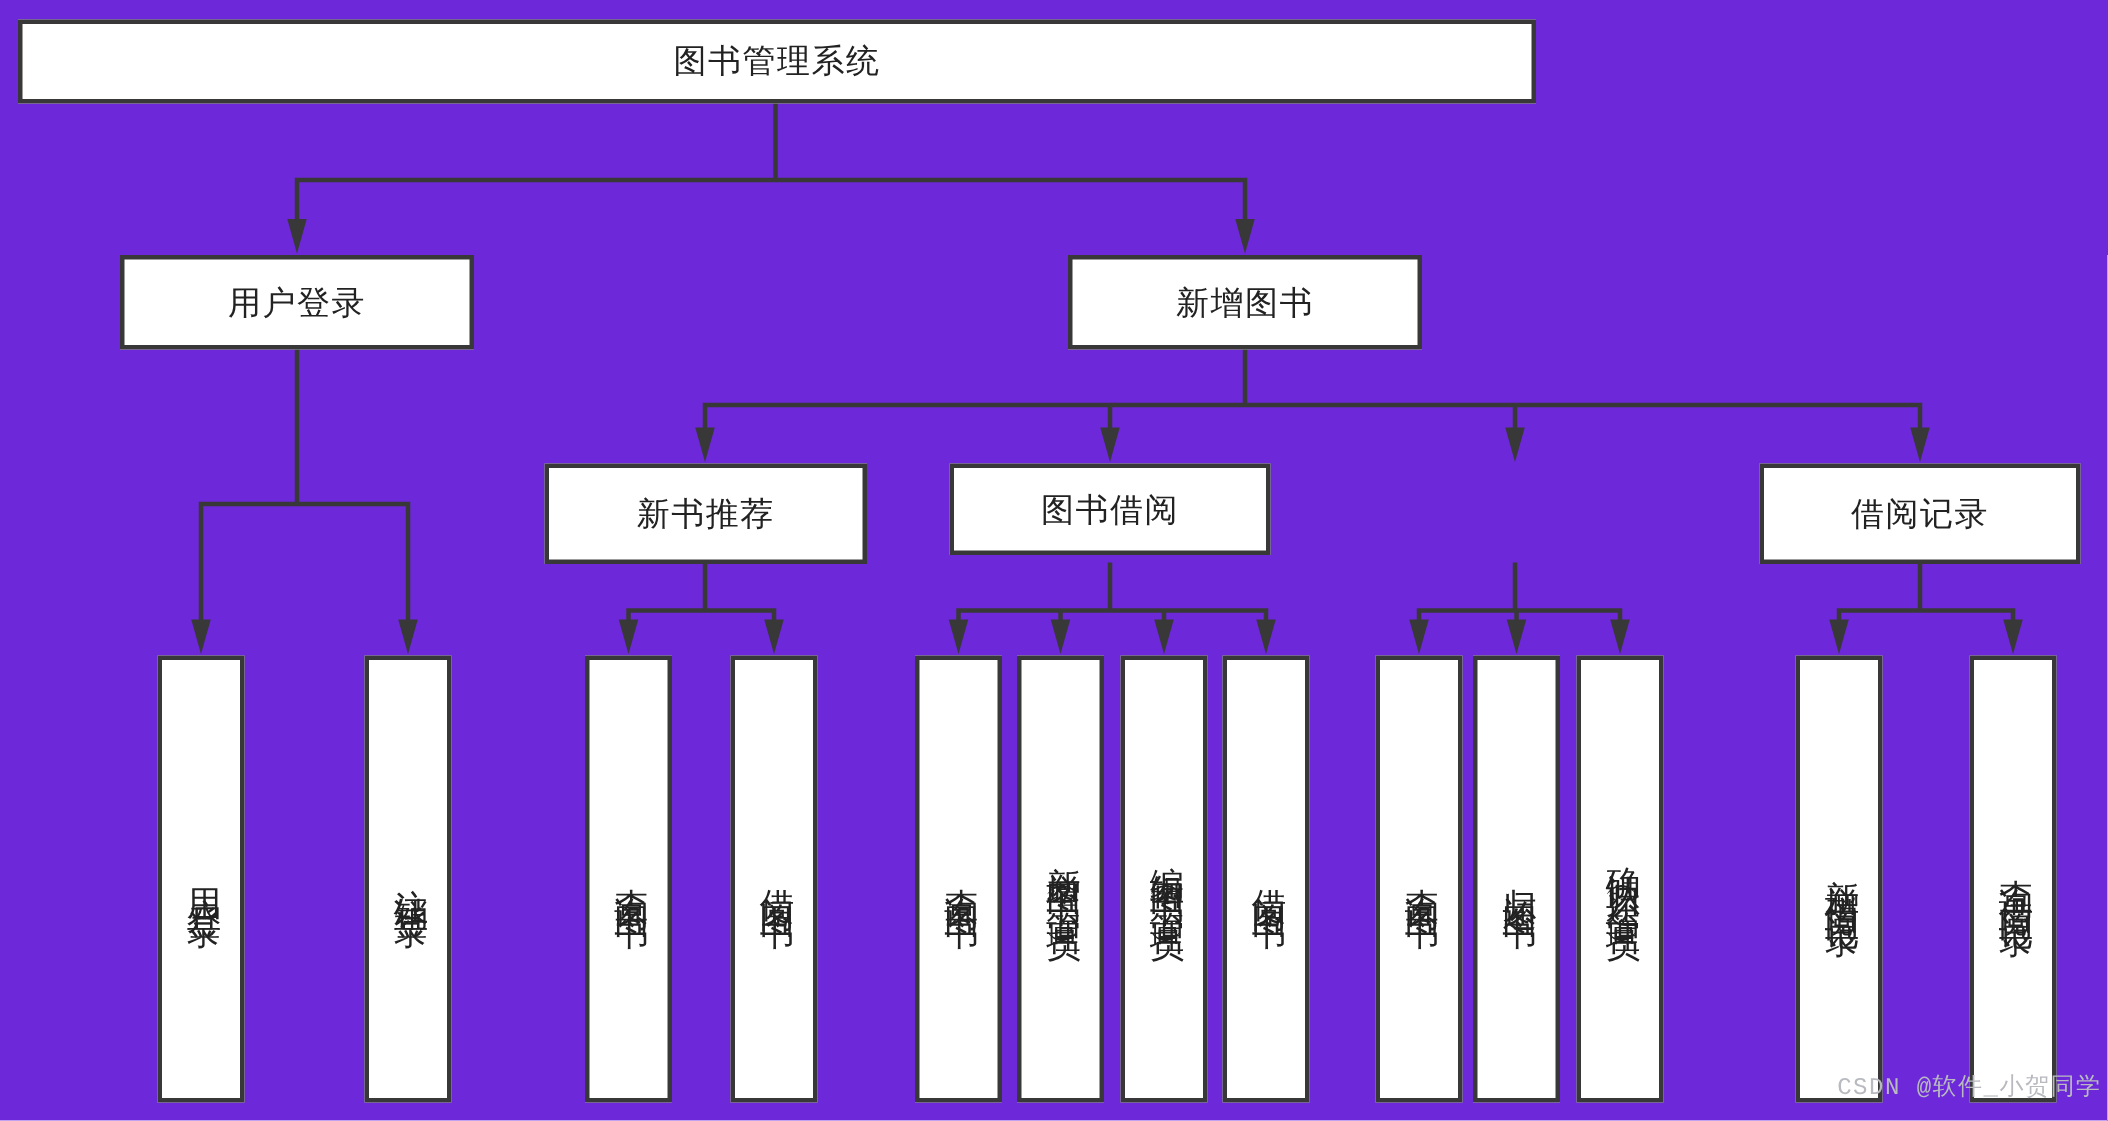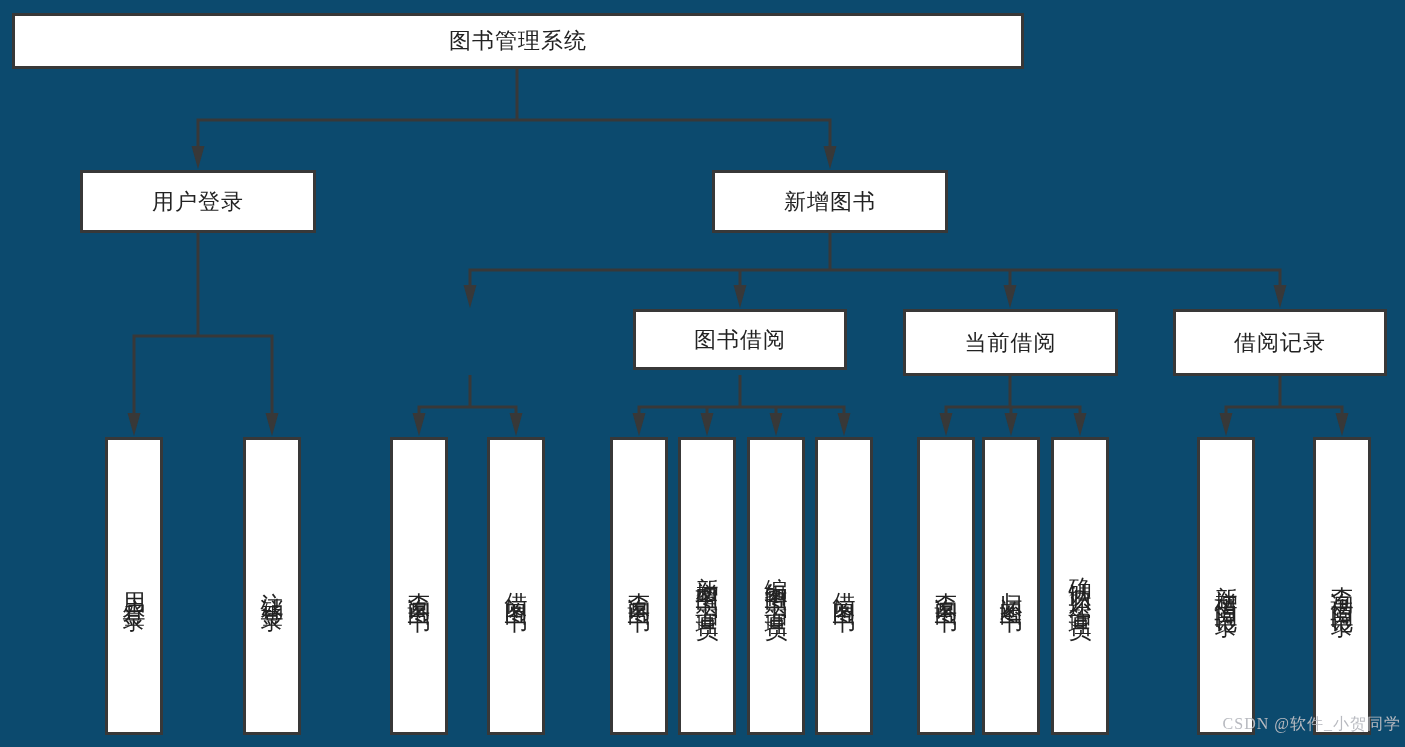--- a/index.html
+++ b/index.html
@@ -1,20 +1,20 @@
 <!DOCTYPE html>
 <html><head>
 <meta charset="utf-8">
 <style>
   html,body{margin:0;padding:0;background:#ffffff;}
   .canvas{
     position:relative;
     width:1405px;height:747px;
-    background:#0c4a6e;
-    font-family:Liberation Serif, serif;
+    background:#6d28d9;
+    font-family:Liberation Mono, monospace;
     overflow:hidden;
   }
   .connector-layer{position:absolute;left:0;top:0;z-index:1;}
   .box{
     position:absolute;
     box-sizing:border-box;
     border:3px solid #383838;
     background:#ffffff;
     display:flex;
     align-items:center;
@@ -89,25 +89,25 @@
     <span>图书管理系统</span>
   </div>
 
   <div class="box hbox" style="left:80px;top:170px;width:236px;height:63px;">
     <span>用户登录</span>
   </div>
   <div class="box hbox" style="left:712px;top:170px;width:236px;height:63px;">
     <span>新增图书</span>
   </div>
 
+  <div class="box hbox" style="left:363px;top:309px;width:215px;height:67px;">
+    <span>新书推荐</span>
+  </div>
   <div class="box hbox" style="left:633px;top:309px;width:214px;height:61px;">
     <span>图书借阅</span>
-  </div>
-  <div class="box hbox" style="left:903px;top:309px;width:215px;height:67px;">
-    <span>当前借阅</span>
   </div>
   <div class="box hbox" style="left:1173px;top:309px;width:214px;height:67px;">
     <span>借阅记录</span>
   </div>
 
   <div class="box vbox" style="left:105px;top:437px;width:58px;height:298px;">
     <span class="vtext">用户登录</span>
   </div>
   <div class="box vbox" style="left:243px;top:437px;width:58px;height:298px;">
     <span class="vtext">注销登录</span>

